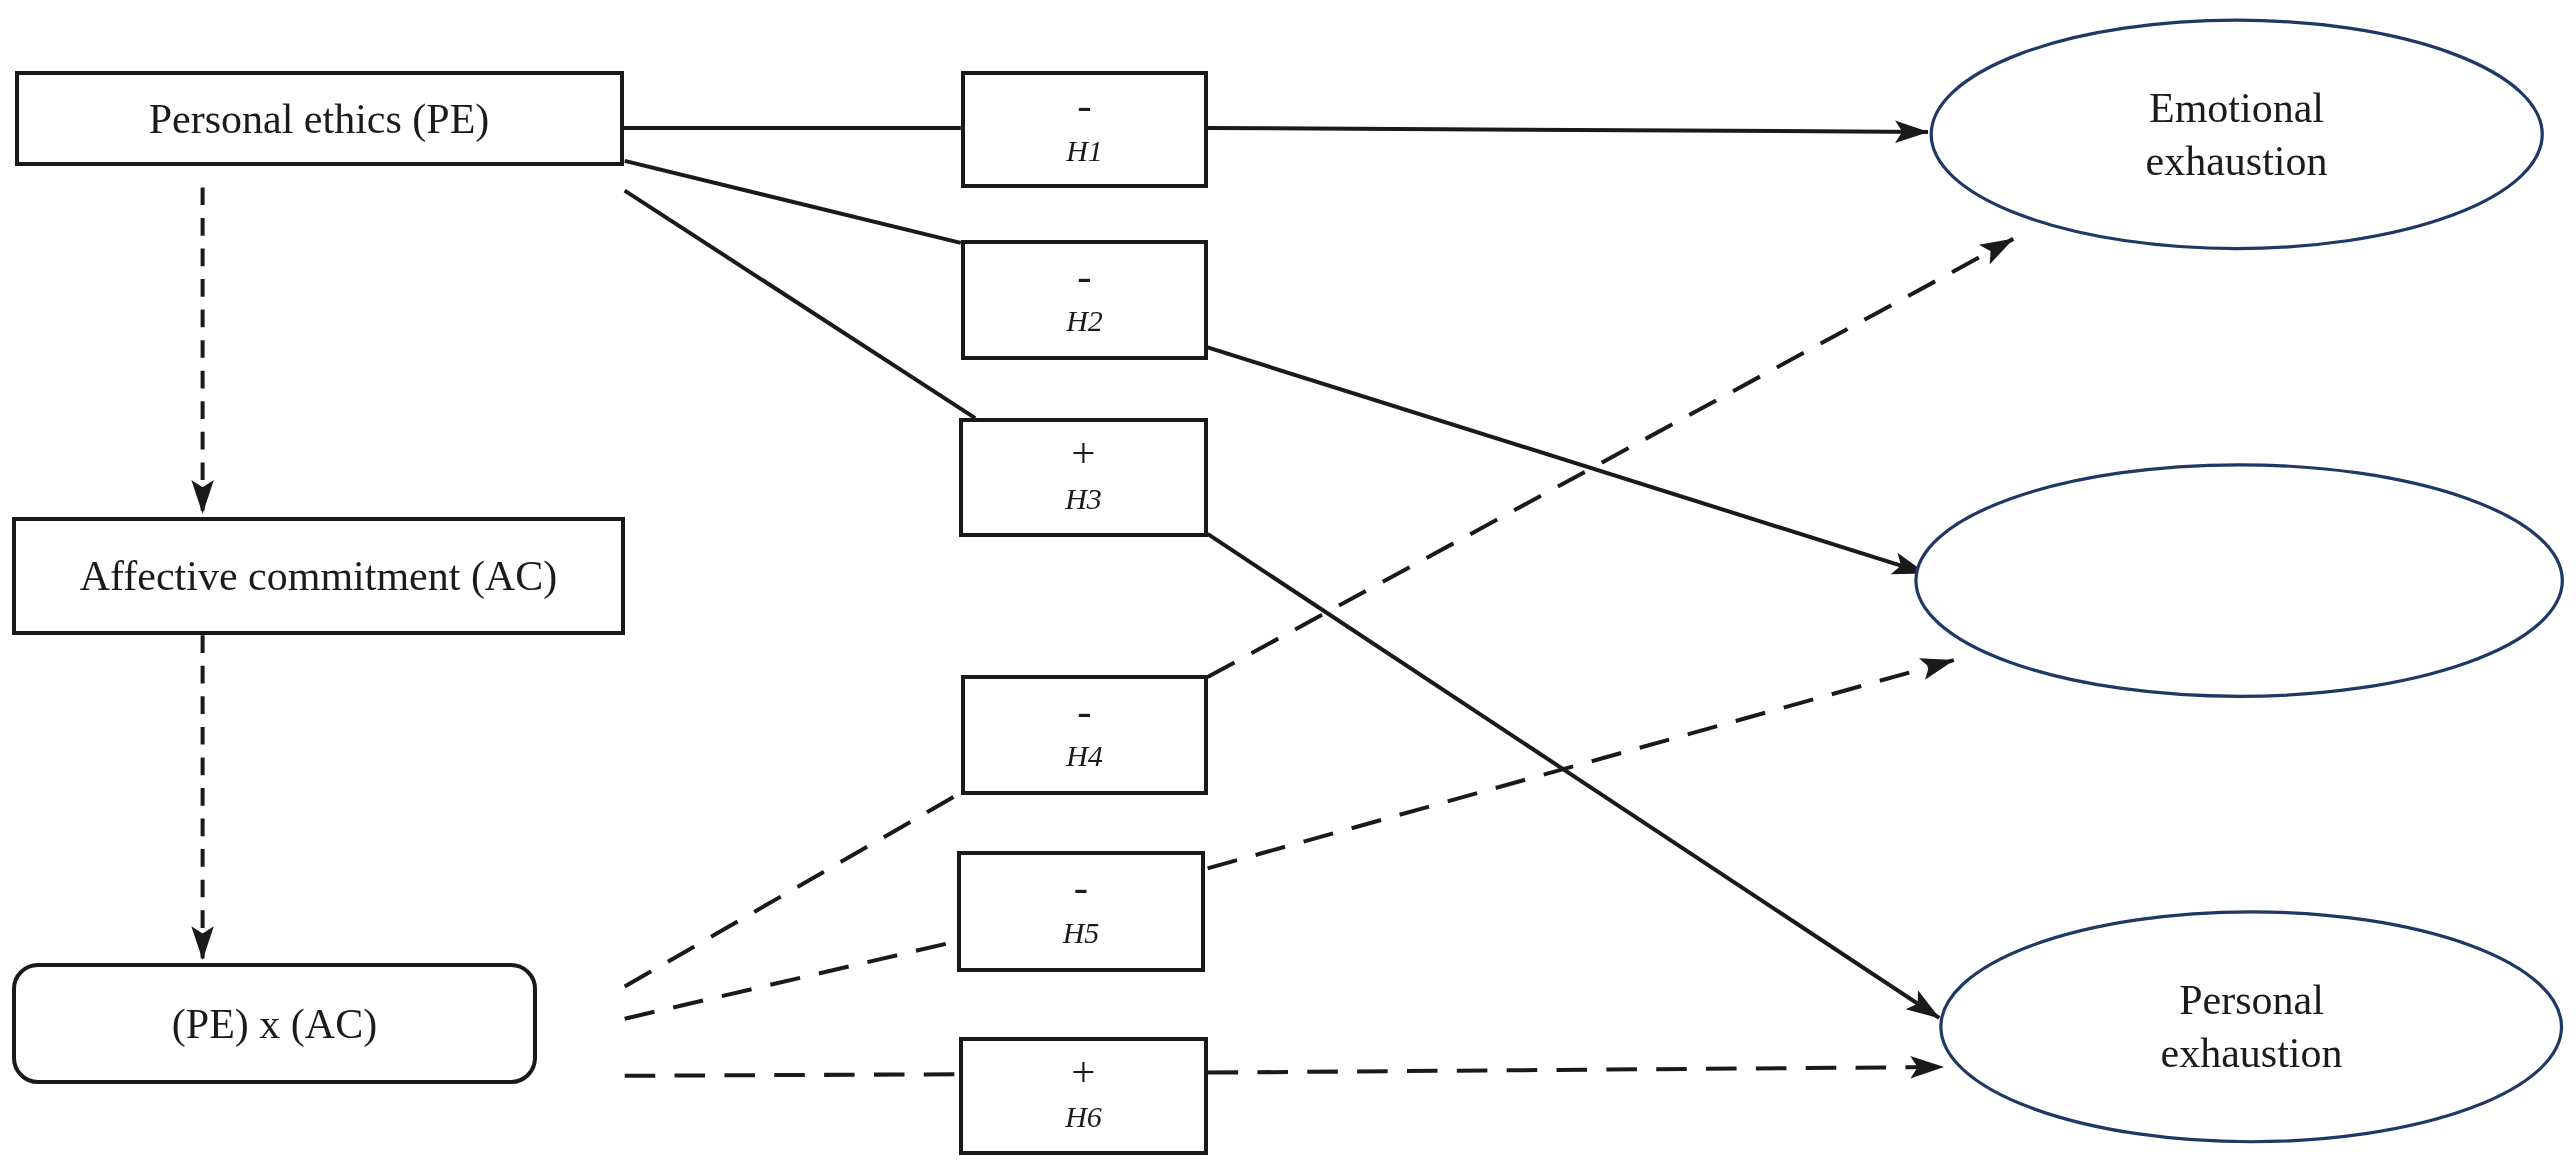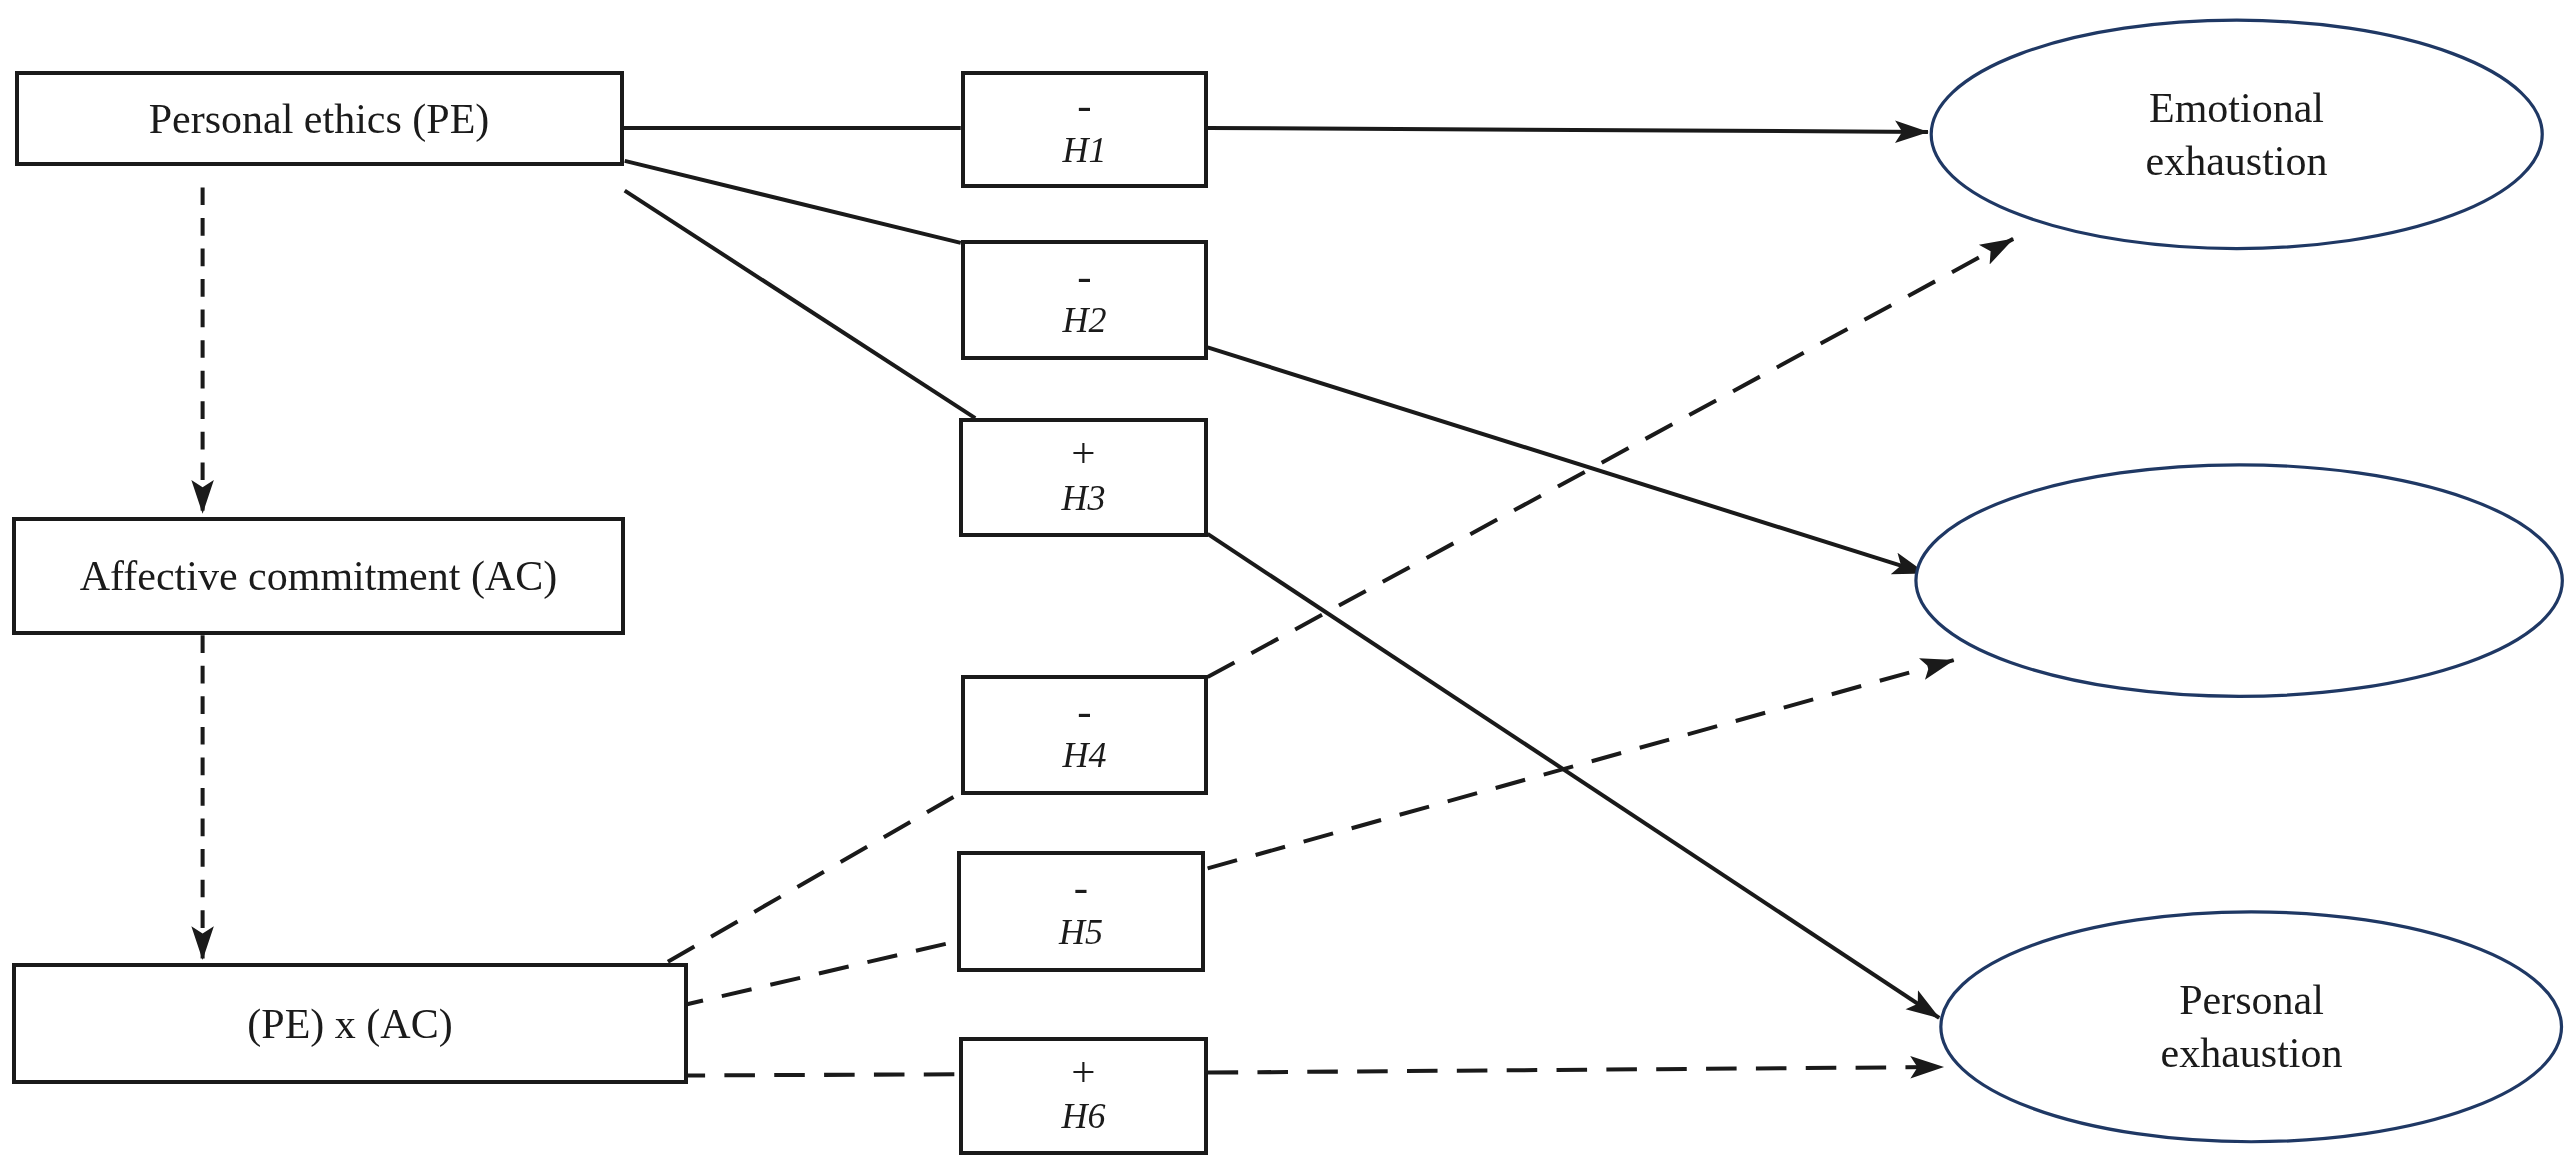--- a/index.html
+++ b/index.html
@@ -35,21 +35,21 @@
   .box.hyp{
     flex-direction:column;
     justify-content:center;
     gap:1.6px;
   }
   .box.hyp .sign{
     font-size:43px;
     line-height:40px;
   }
   .box.hyp .hlbl{
-    font-size:36px;
+    font-size:30px;
     line-height:47px;
     font-style:italic;
   }
   .oval-label{
     position:absolute;
     display:flex;
     flex-direction:column;
     align-items:center;
     justify-content:center;
     text-align:center;
@@ -96,21 +96,21 @@
   </svg>
 
   <div class="box" style="left:14.5px;top:71px;width:609px;height:95px;">
     <span class="lbl">Personal ethics (PE)</span>
   </div>
 
   <div class="box" style="left:12px;top:517px;width:613px;height:118px;">
     <span class="lbl">Affective commitment (AC)</span>
   </div>
 
-  <div class="box" style="left:12px;top:963px;width:676px;height:121px;">
+  <div class="box" style="left:12px;top:963px;width:525px;height:121px;border-radius:26px;">
     <span class="lbl">(PE) x (AC)</span>
   </div>
 
   <div class="box hyp" style="left:961px;top:71px;width:247px;height:117px;">
     <span class="sign">-</span>
     <span class="hlbl">H1</span>
   </div>
 
   <div class="box hyp" style="left:961px;top:240px;width:247px;height:120px;">
     <span class="sign">-</span>

